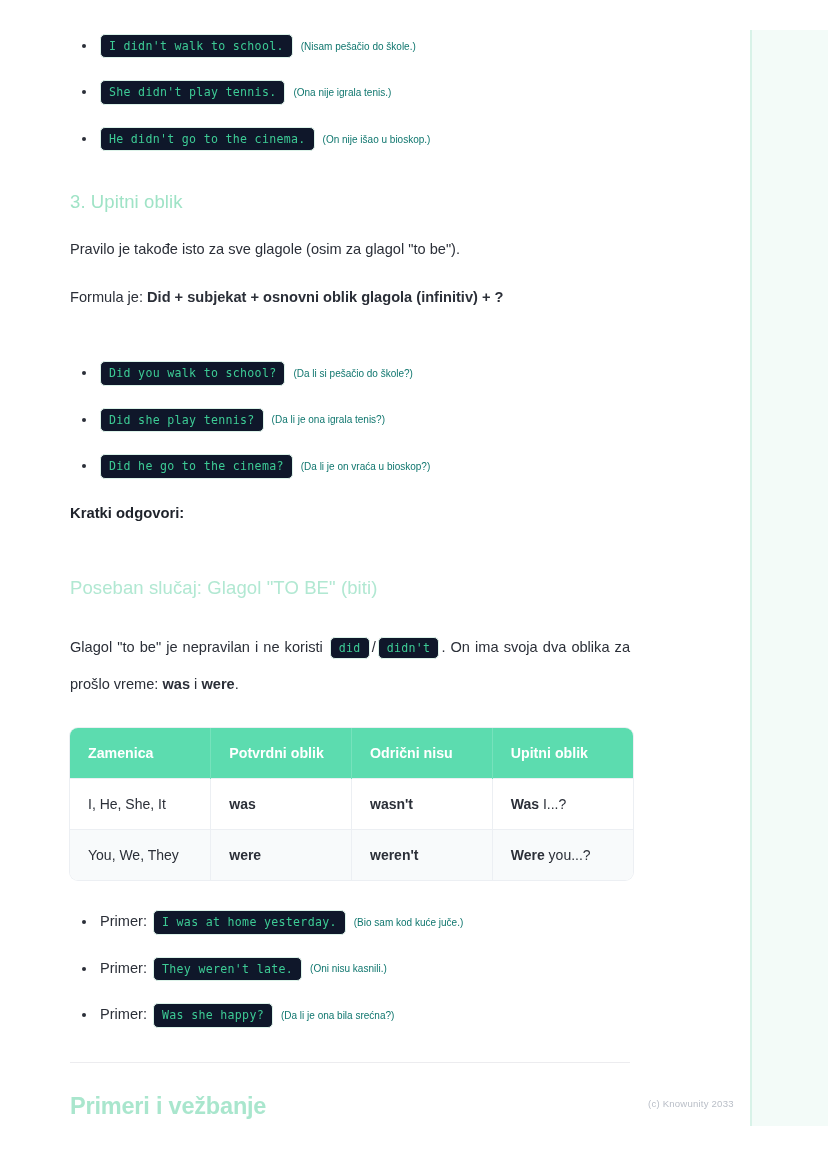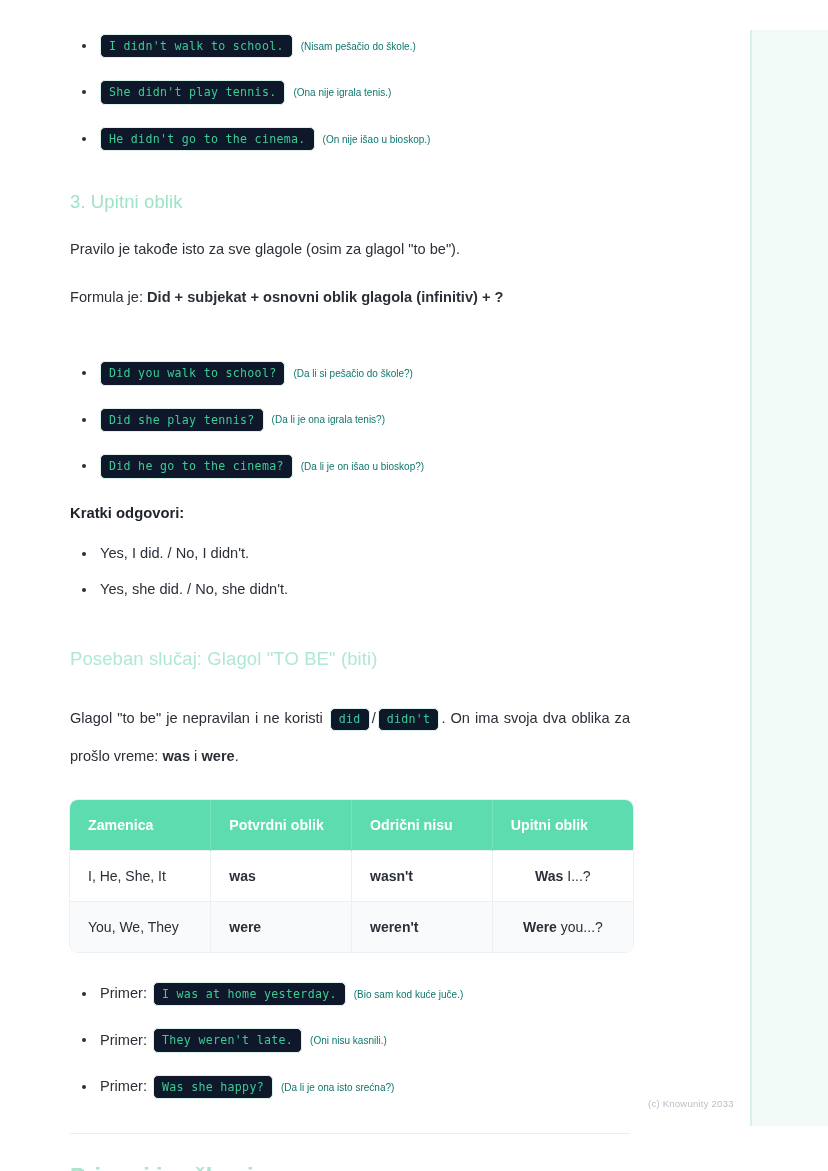--- a/index.html
+++ b/index.html
@@ -164,21 +164,21 @@
     border-right: 1px solid #76e2bc;
   }
   table.gtbl th:last-child { border-right: none; }
   table.gtbl td {
     font-size: 14px;
     padding: 17px 18px;
     border-right: 1px solid #eceff3;
     border-top: 1px solid #eceff3;
     color: #2b2f38;
   }
-  table.gtbl td:last-child { border-right: none; text-align: center; }
+  table.gtbl td:last-child { border-right: none; }
   table.gtbl tbody tr:nth-child(even) td { background: #f8fafb; }
   table.gtbl tbody tr:nth-child(odd) td { background: #ffffff; }
   td .bold { font-weight: 700; }
 
   hr.div {
     border: none;
     border-top: 1px solid #ececef;
     margin: 0;
   }
 
@@ -243,36 +243,32 @@
       <li>
         <code class="chip">Did you walk to school?</code>
         <span class="trans">(Da li si pešačio do škole?)</span>
       </li>
       <li>
         <code class="chip">Did she play tennis?</code>
         <span class="trans">(Da li je ona igrala tenis?)</span>
       </li>
       <li>
         <code class="chip">Did he go to the cinema?</code>
-        <span class="trans">(Da li je on išao u bioskop?)</span>
+        <span class="trans">(Da li je on vraća u bioskop?)</span>
       </li>
     </ul>
   </div>
 
   <div class="sp-26"></div>
 
   <div class="block">
     <h3 class="subhead">Kratki odgovori:</h3>
 
     <div class="sp-22"></div>
 
-    <ul class="bullets tight">
-      <li>Yes, I did. / No, I didn't.</li>
-      <li>Yes, she did. / No, she didn't.</li>
-    </ul>
   </div>
 
   <div class="sp-34"></div>
 
   <div class="block">
     <h2 class="sec strong-green">Poseban slučaj: Glagol "TO BE" (biti)</h2>
 
     <div class="sp-26"></div>
 
     <p class="para justify"><span>Glagol "to be" je nepravilan i ne koristi </span><code class="chip inline-sm">did</code><span>/</span><code class="chip inline-sm">didn't</code><span>. On ima svoja dva oblika za prošlo vreme: </span><b>was</b><span> i </span><b>were</b><span>.</span></p>
@@ -315,21 +311,21 @@
         <span class="trans">(Bio sam kod kuće juče.)</span>
       </li>
       <li>
         <span class="li-label">Primer:</span>
         <code class="chip">They weren't late.</code>
         <span class="trans">(Oni nisu kasnili.)</span>
       </li>
       <li>
         <span class="li-label">Primer:</span>
         <code class="chip">Was she happy?</code>
-        <span class="trans">(Da li je ona isto srećna?)</span>
+        <span class="trans">(Da li je ona bila srećna?)</span>
       </li>
     </ul>
   </div>
 
   <div class="sp-34"></div>
 
   <div class="block">
     <hr class="div">
   </div>
 

